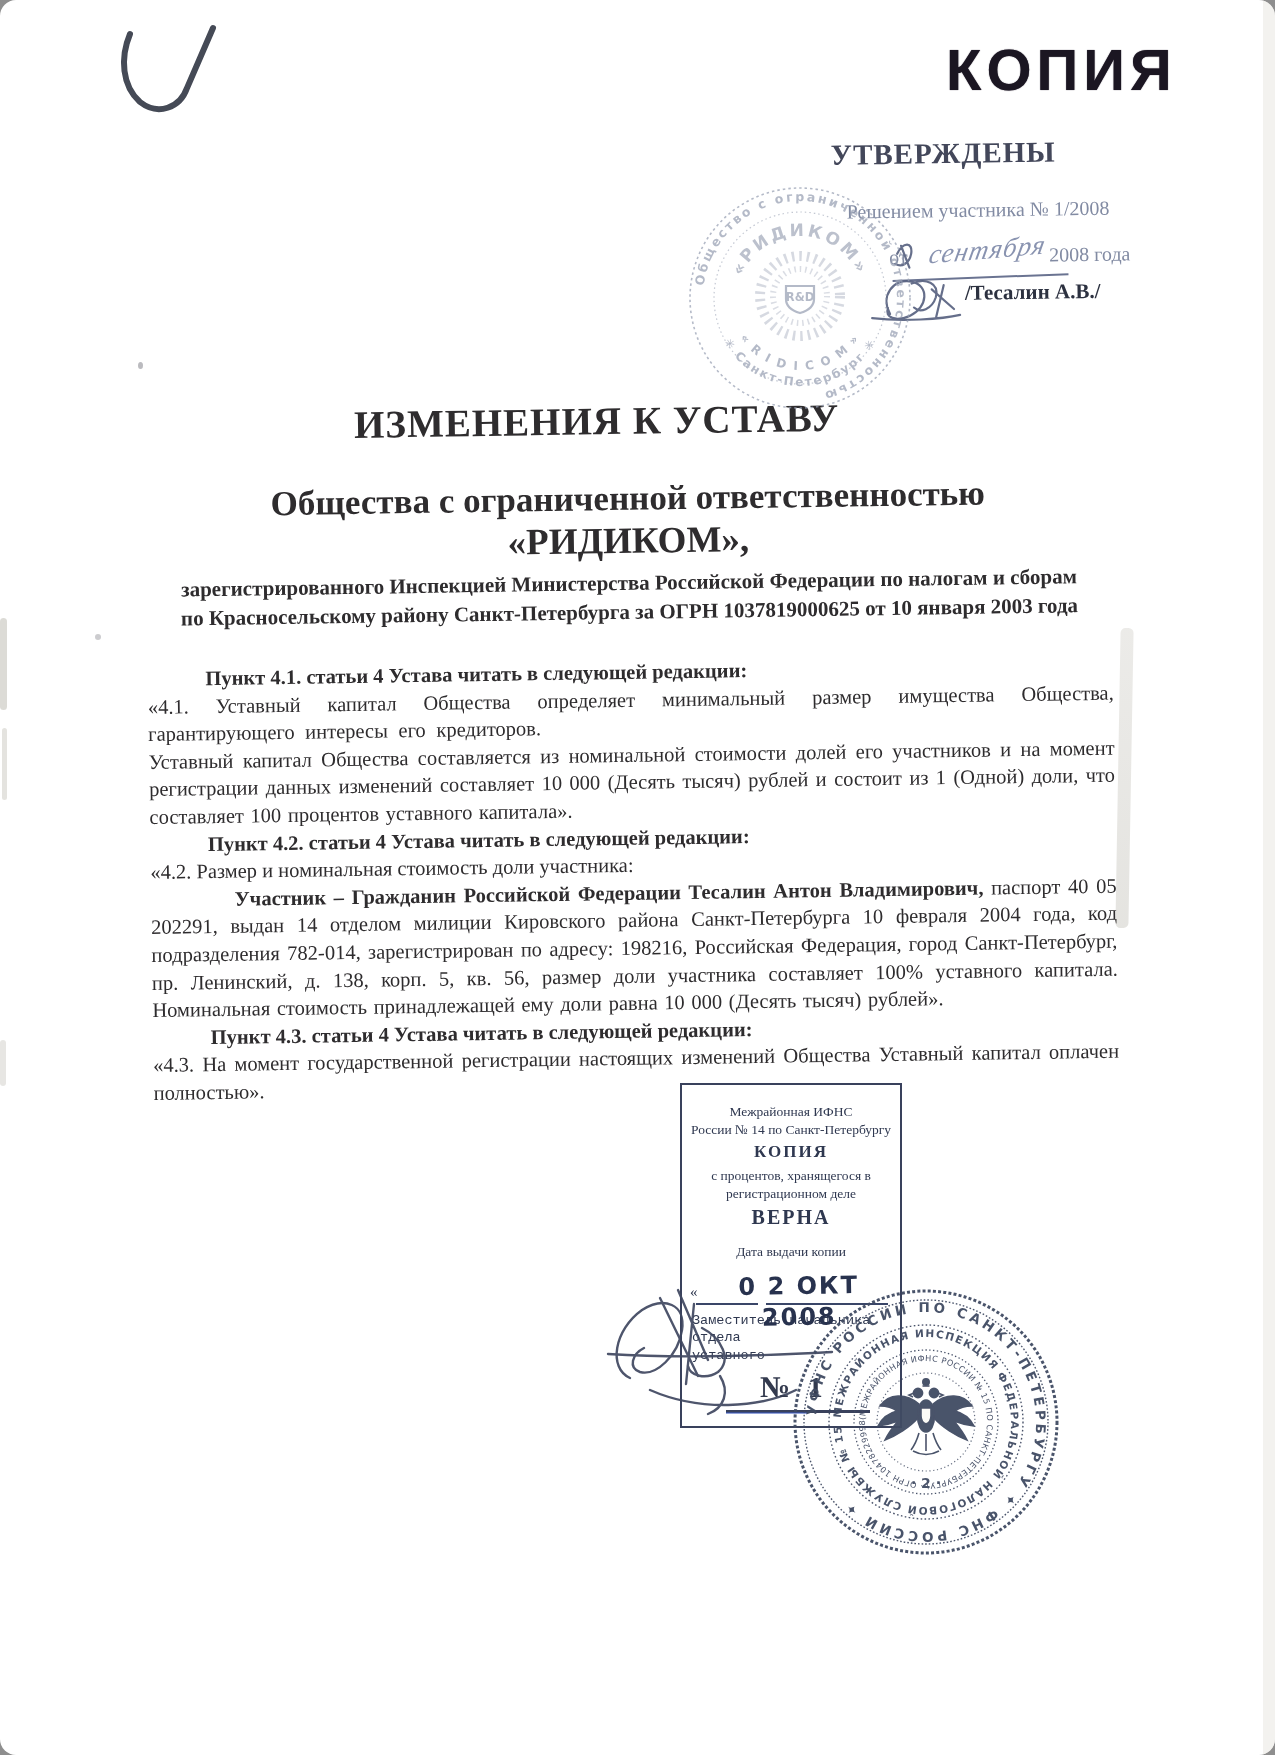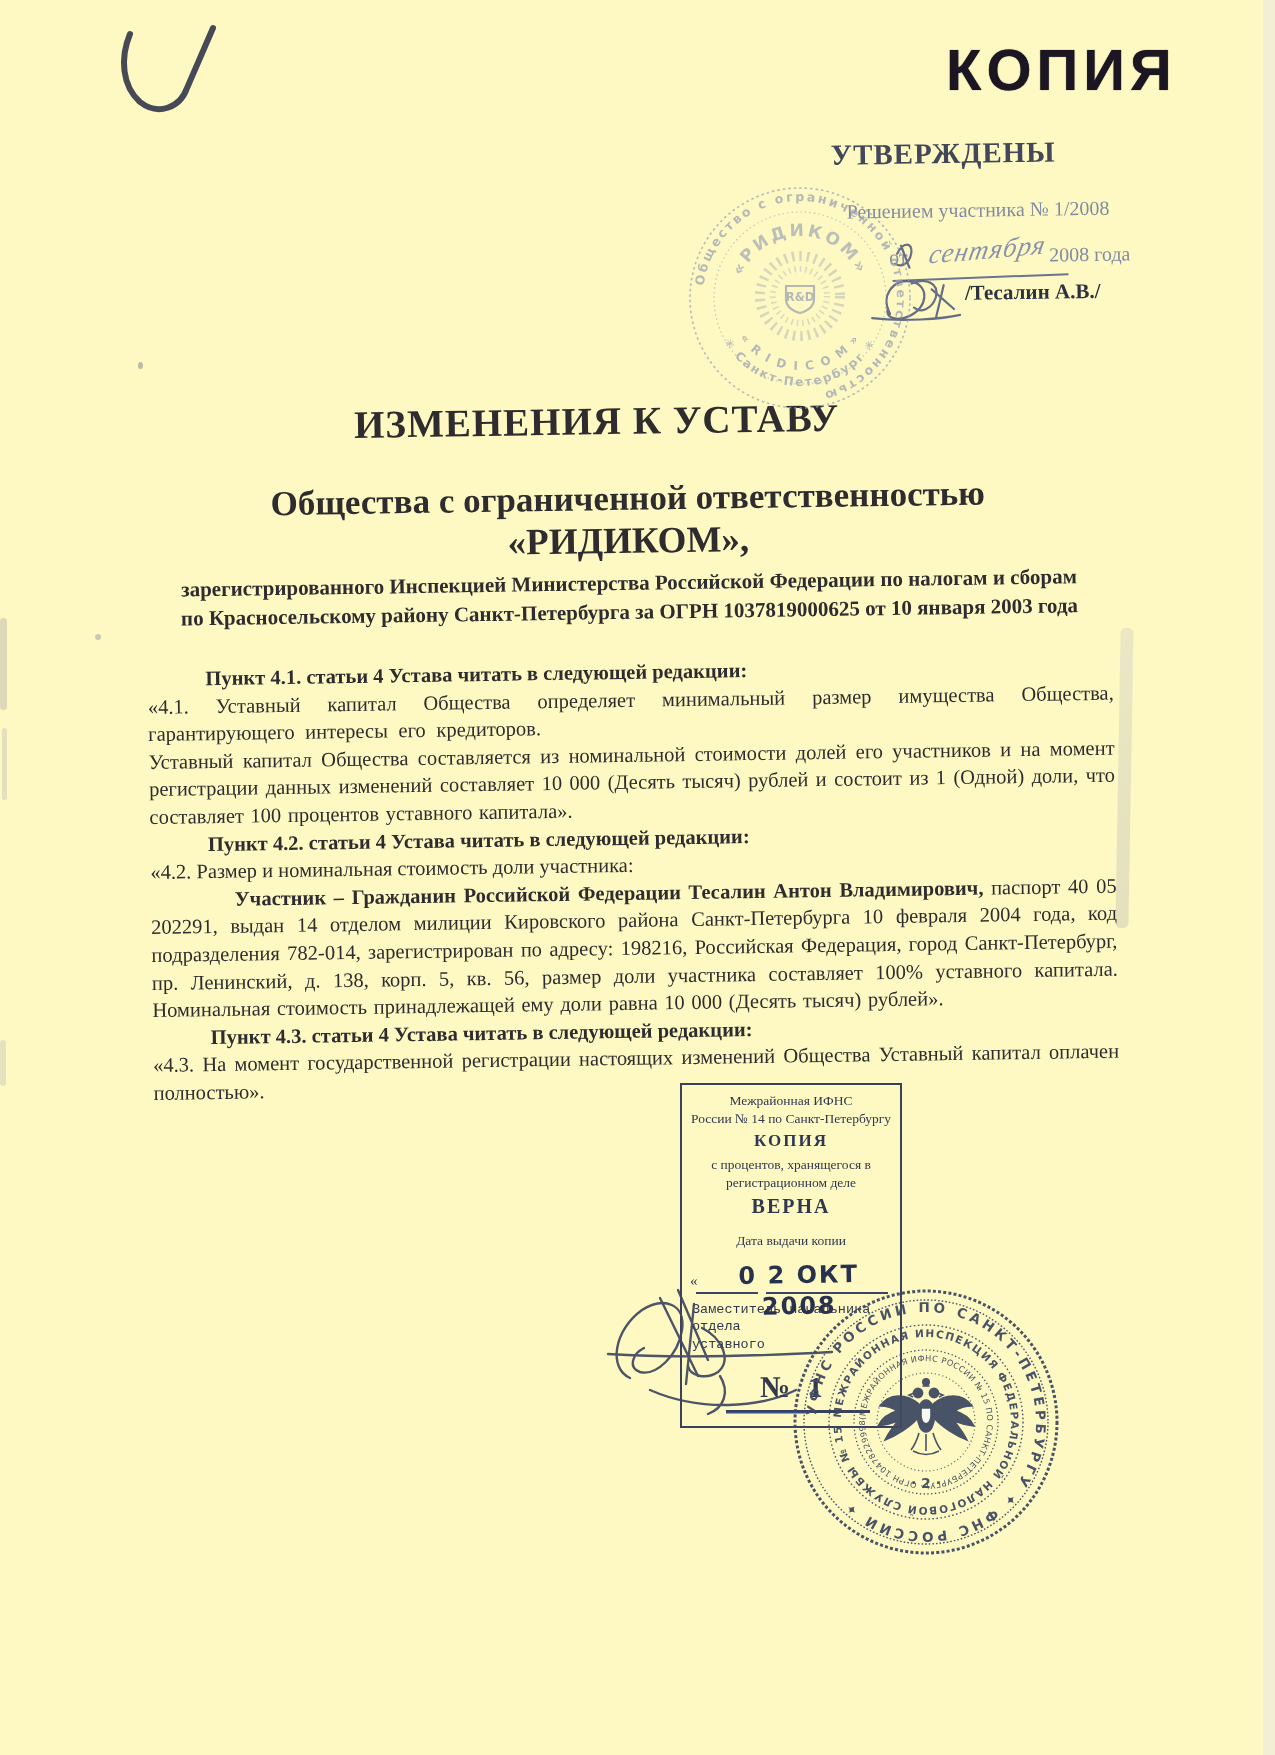--- a/index.html
+++ b/index.html
@@ -1,19 +1,19 @@
 <!DOCTYPE html>
 <html><head>
 <meta charset="utf-8">
 <style>
   html,body { margin:0; padding:0; background:#8e8e8e; }
   .page {
     position:relative; width:1275px; height:1755px; margin:0 auto;
-    background:#fef9c3; overflow:hidden;
-    font-family:"Liberation Serif","DejaVu Serif",serif; color:#2e2c2e;
+    background:#ffffff; overflow:hidden;
+    font-family:"Liberation Serif","DejaVu Serif",serif; color:#2e2c2e;border-radius:16px;
   }
   
   .kopiya {
     position:absolute; left:946px; top:36px;
     font-family:"Liberation Sans","DejaVu Sans",sans-serif;
     font-weight:700; font-size:58px; letter-spacing:5px; color:#1b1622;
     text-shadow:0 0 1px #2c2433;
   }
   .paperclip { position:absolute; left:100px; top:16px; }
   
@@ -39,21 +39,21 @@
   .sec-h { font-weight:700; text-indent:58px; text-align:left; }
   .p-wide { word-spacing:5.5px; }
   .p-norm { word-spacing:1.5px; }
   .indent { text-indent:84px; }
   .mt1 { margin-top:13px; }
   .mt2 { margin-top:12px; }
   
   .ifns-box {
     position:absolute; left:680px; top:1083px; width:222px; height:345px;
     border:2px solid #39415c; box-sizing:border-box; text-align:center;
-    color:#2f3850; font-size:13.5px; line-height:1.3; padding-top:7px;
+    color:#2f3850; font-size:13.5px; line-height:1.3; padding-top:18px;
   }
   .b-copy  { font-size:17px; font-weight:700; letter-spacing:2px; margin-top:3px; }
   .b-verna { font-size:20px; font-weight:700; letter-spacing:2px; margin-top:2px; }
   .b-m4 { margin-top:4px; }
   .b-m5 { margin-top:13px; }
   .b-daterow { position:relative; margin-top:8px; height:38px; }
   .b-quote { position:absolute; left:8px; top:14px; font-size:15px; }
   .b-date  { position:absolute; left:22px; top:2px; width:190px;
              font-family:"DejaVu Sans","Liberation Sans",sans-serif; font-weight:700;
              font-size:24px; letter-spacing:2px; color:#28324e; transform:rotate(-1deg); }

